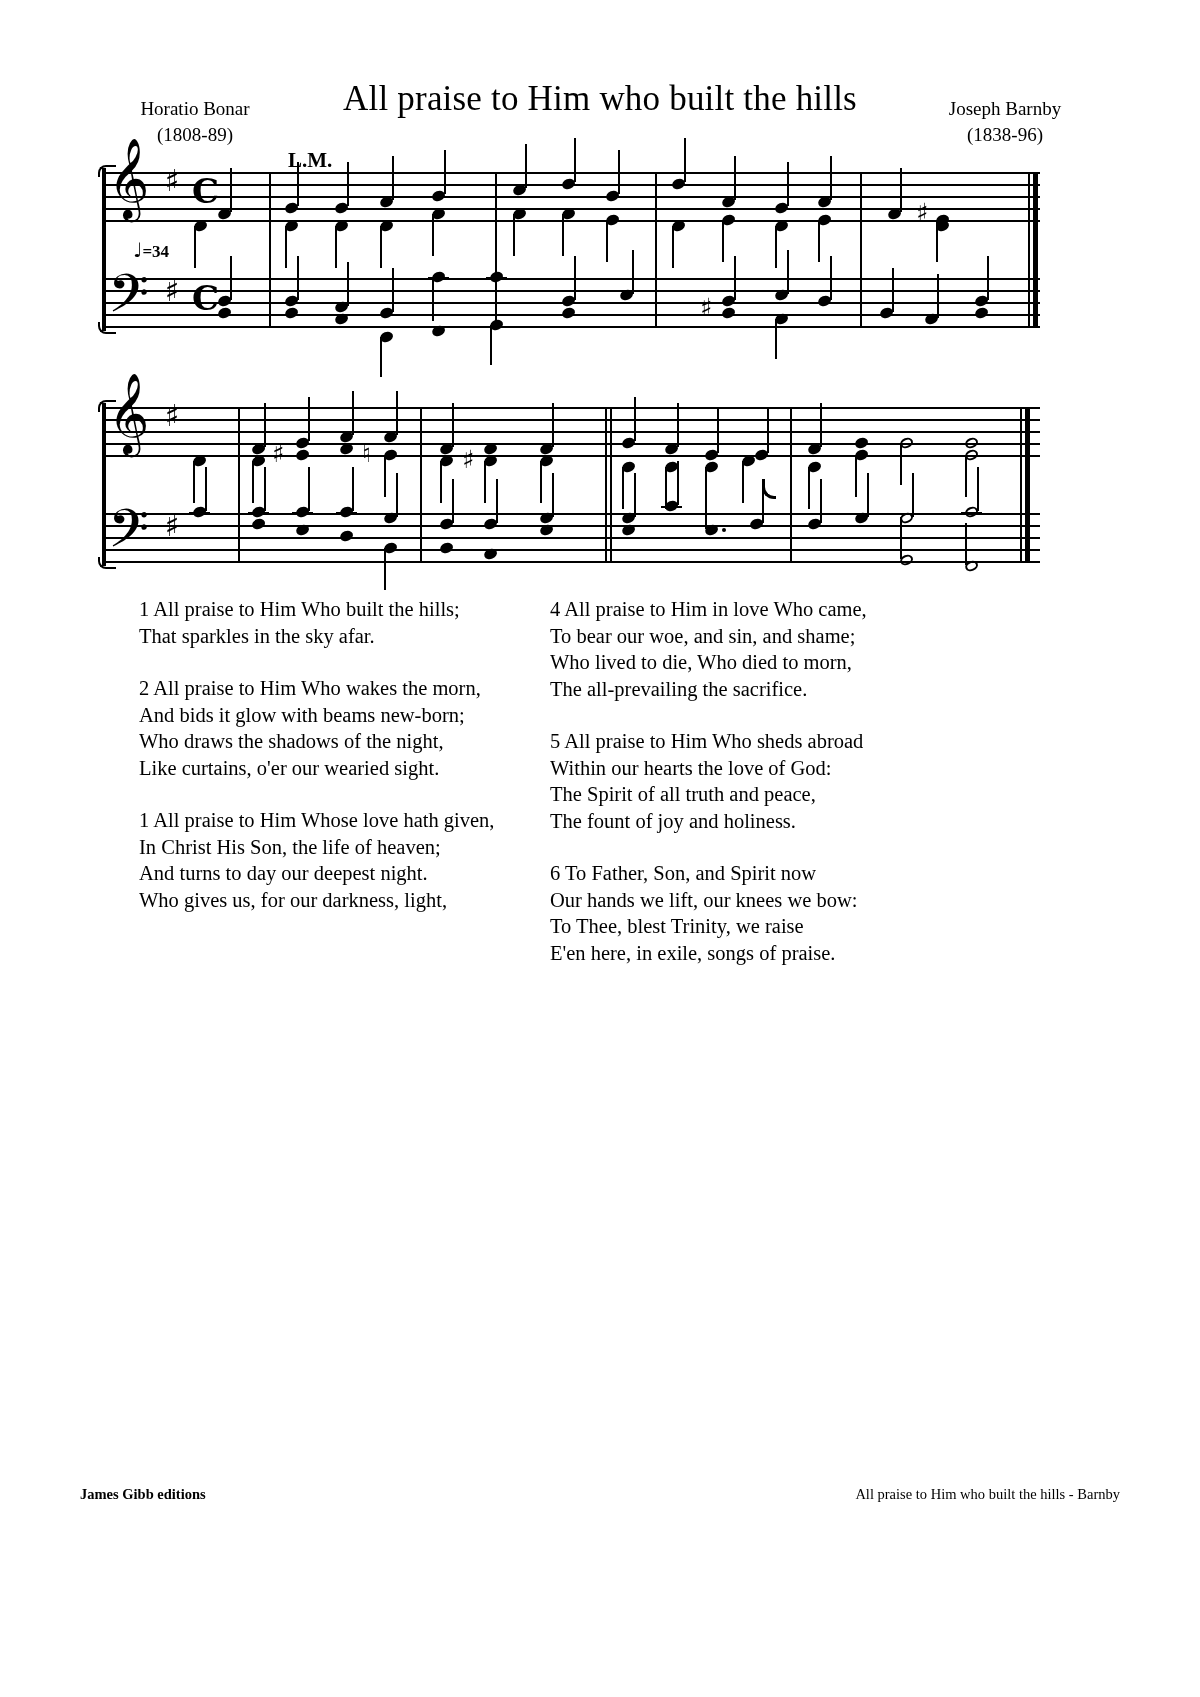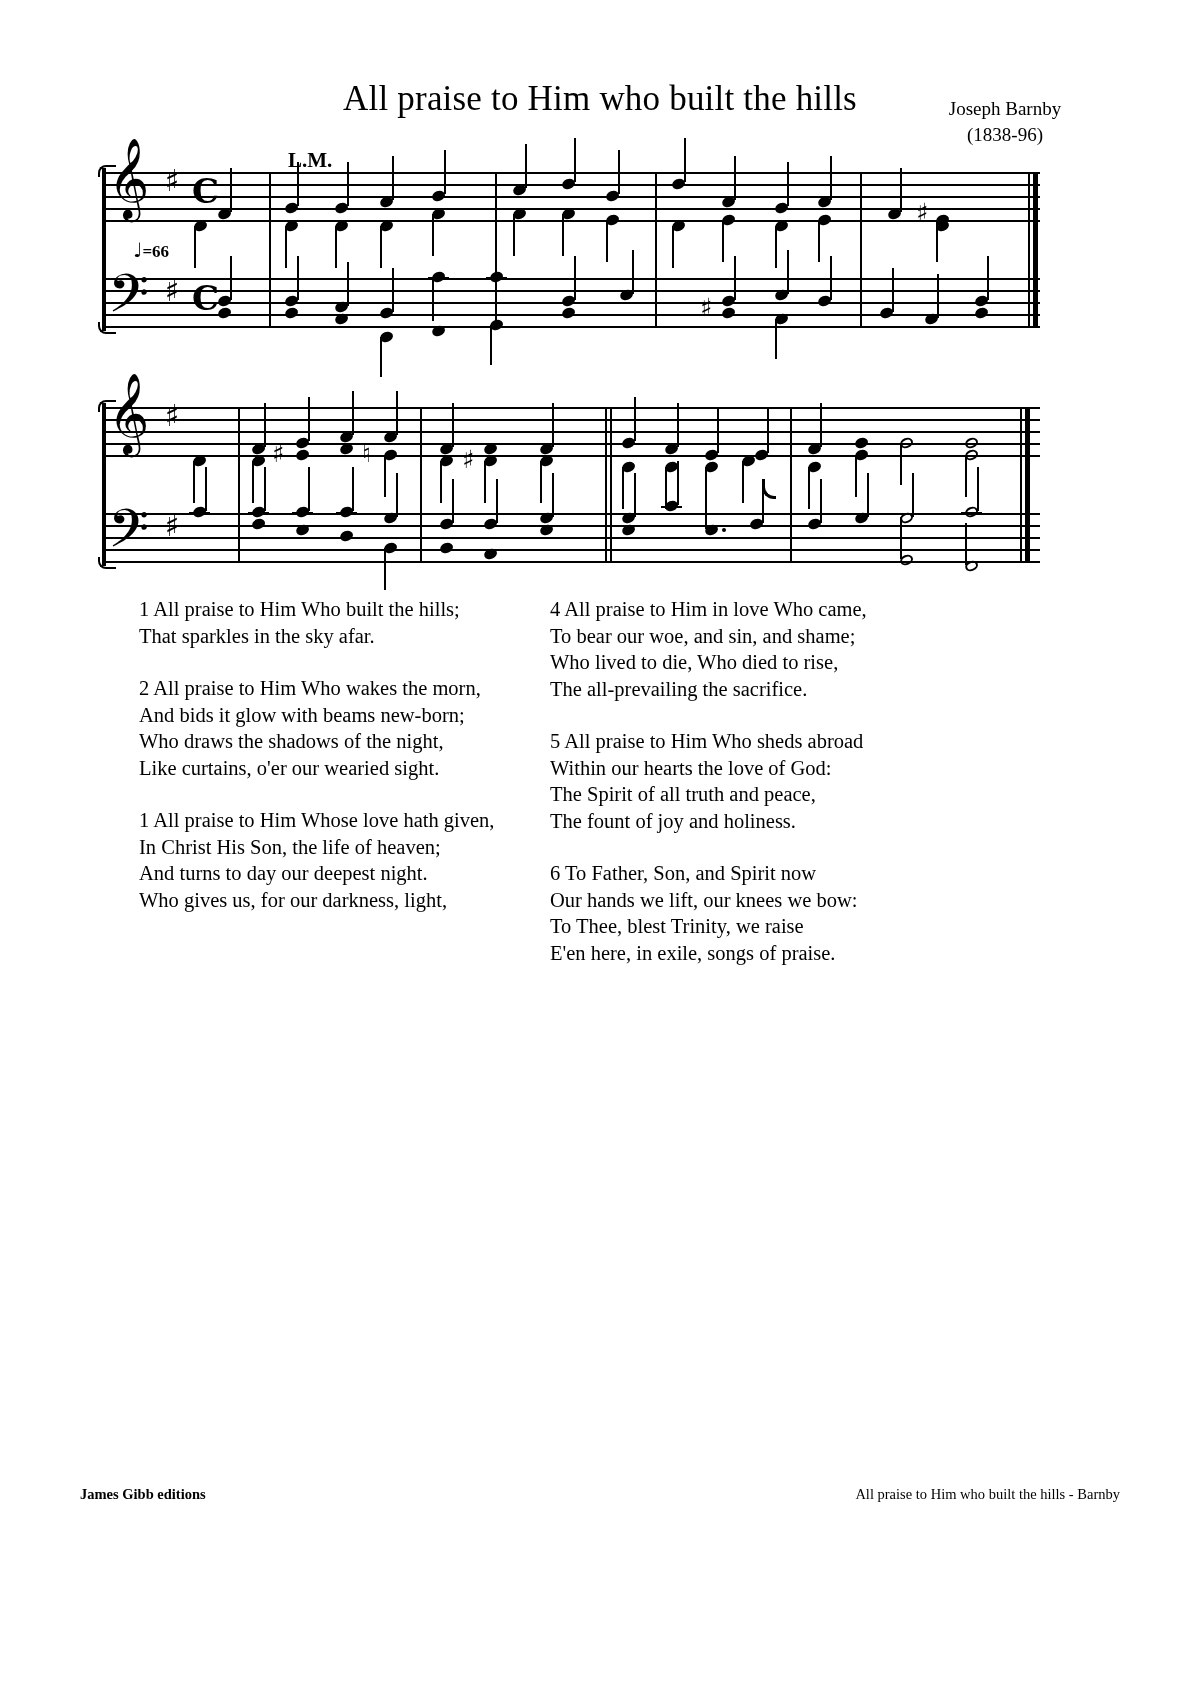--- a/index.html
+++ b/index.html
@@ -266,20 +266,24 @@
   }
 </style>
 </head>
 <body>
 
 <div class="page">
 
   <div class="header">
     <div class="hymn-title">All praise to Him who built the hills</div>
 
+    <div class="credit left">
+      <span class="name">Horatio Bonar</span>
+      <span class="dates">(1808-89)</span>
+    </div>
 
     <div class="credit right">
       <span class="name">Joseph Barnby</span>
       <span class="dates">(1838-96)</span>
     </div>
   </div>
 
   <div class="music">
 
     <div class="system s1">
@@ -307,21 +311,21 @@
 
       <div class="clef g">𝄞</div>
       <div class="clef f">𝄢</div>
       <div class="keysig ksg">♯</div>
       <div class="keysig ksf">♯</div>
       <div class="timesig tsg">C</div>
       <div class="timesig tsf">C</div>
 
       <div class="lm-mark">L.M.</div>
       <div class="tempo">
-        <span class="tnote">♩</span><span>=66</span>
+        <span class="tnote">♩</span><span>=34</span>
       </div>
 
       <div class="bar" style="left:269px"></div>
       <div class="bar" style="left:495px"></div>
       <div class="bar" style="left:655px"></div>
       <div class="bar" style="left:860px"></div>
       <div class="bar final" style="left:1028px"></div>
 
       <div class="note" style="left:218px; top:59px"></div>
       <div class="stem" style="left:230px; top:18px; height:44px"></div>
@@ -644,21 +648,21 @@
         <p>In Christ His Son, the life of heaven;</p>
         <p>And turns to day our deepest night.</p>
         <p>Who gives us, for our darkness, light,</p>
       </div>
     </div>
 
     <div class="lyr-col right">
       <div class="verse">
         <p>4 All praise to Him in love Who came,</p>
         <p>To bear our woe, and sin, and shame;</p>
-        <p>Who lived to die, Who died to rise,</p>
+        <p>Who lived to die, Who died to morn,</p>
         <p>The all-prevailing the sacrifice.</p>
       </div>
       <div class="verse">
         <p>5 All praise to Him Who sheds abroad</p>
         <p>Within our hearts the love of God:</p>
         <p>The Spirit of all truth and peace,</p>
         <p>The fount of joy and holiness.</p>
       </div>
       <div class="verse">
         <p>6 To Father, Son, and Spirit now</p>

